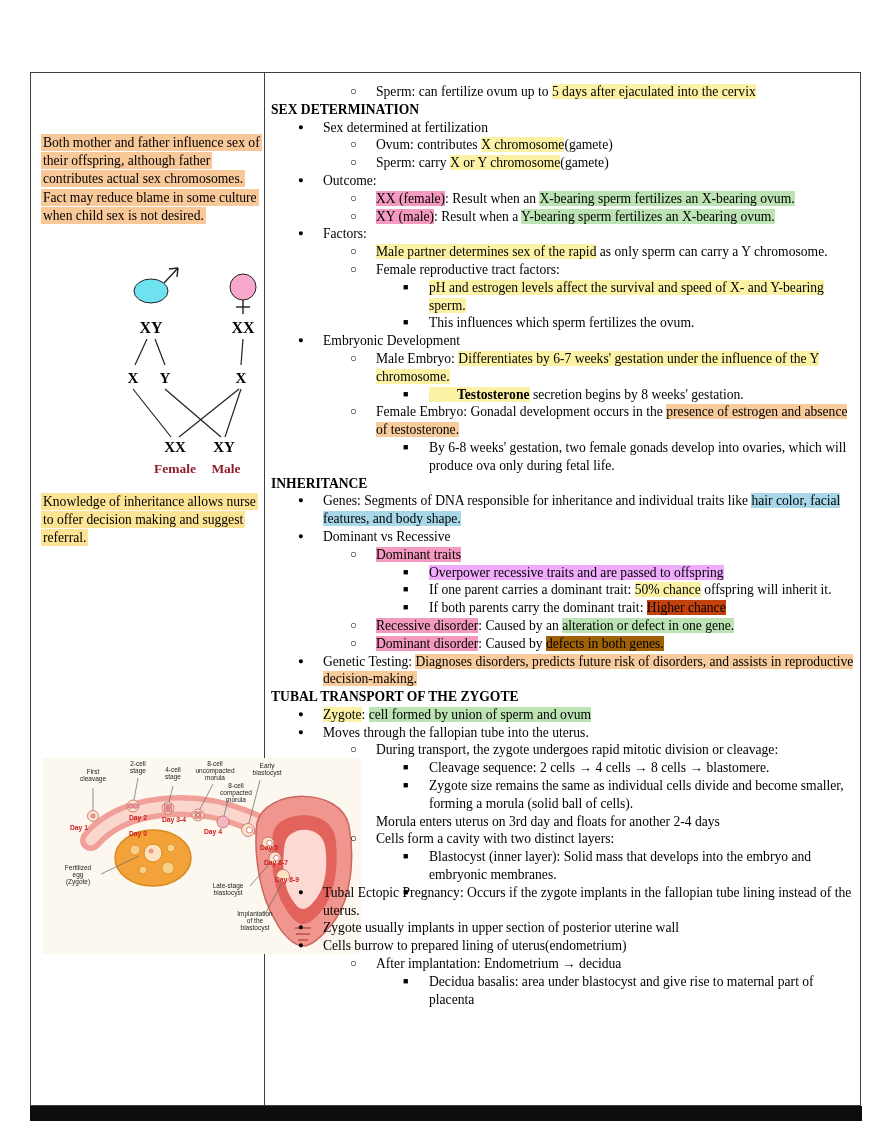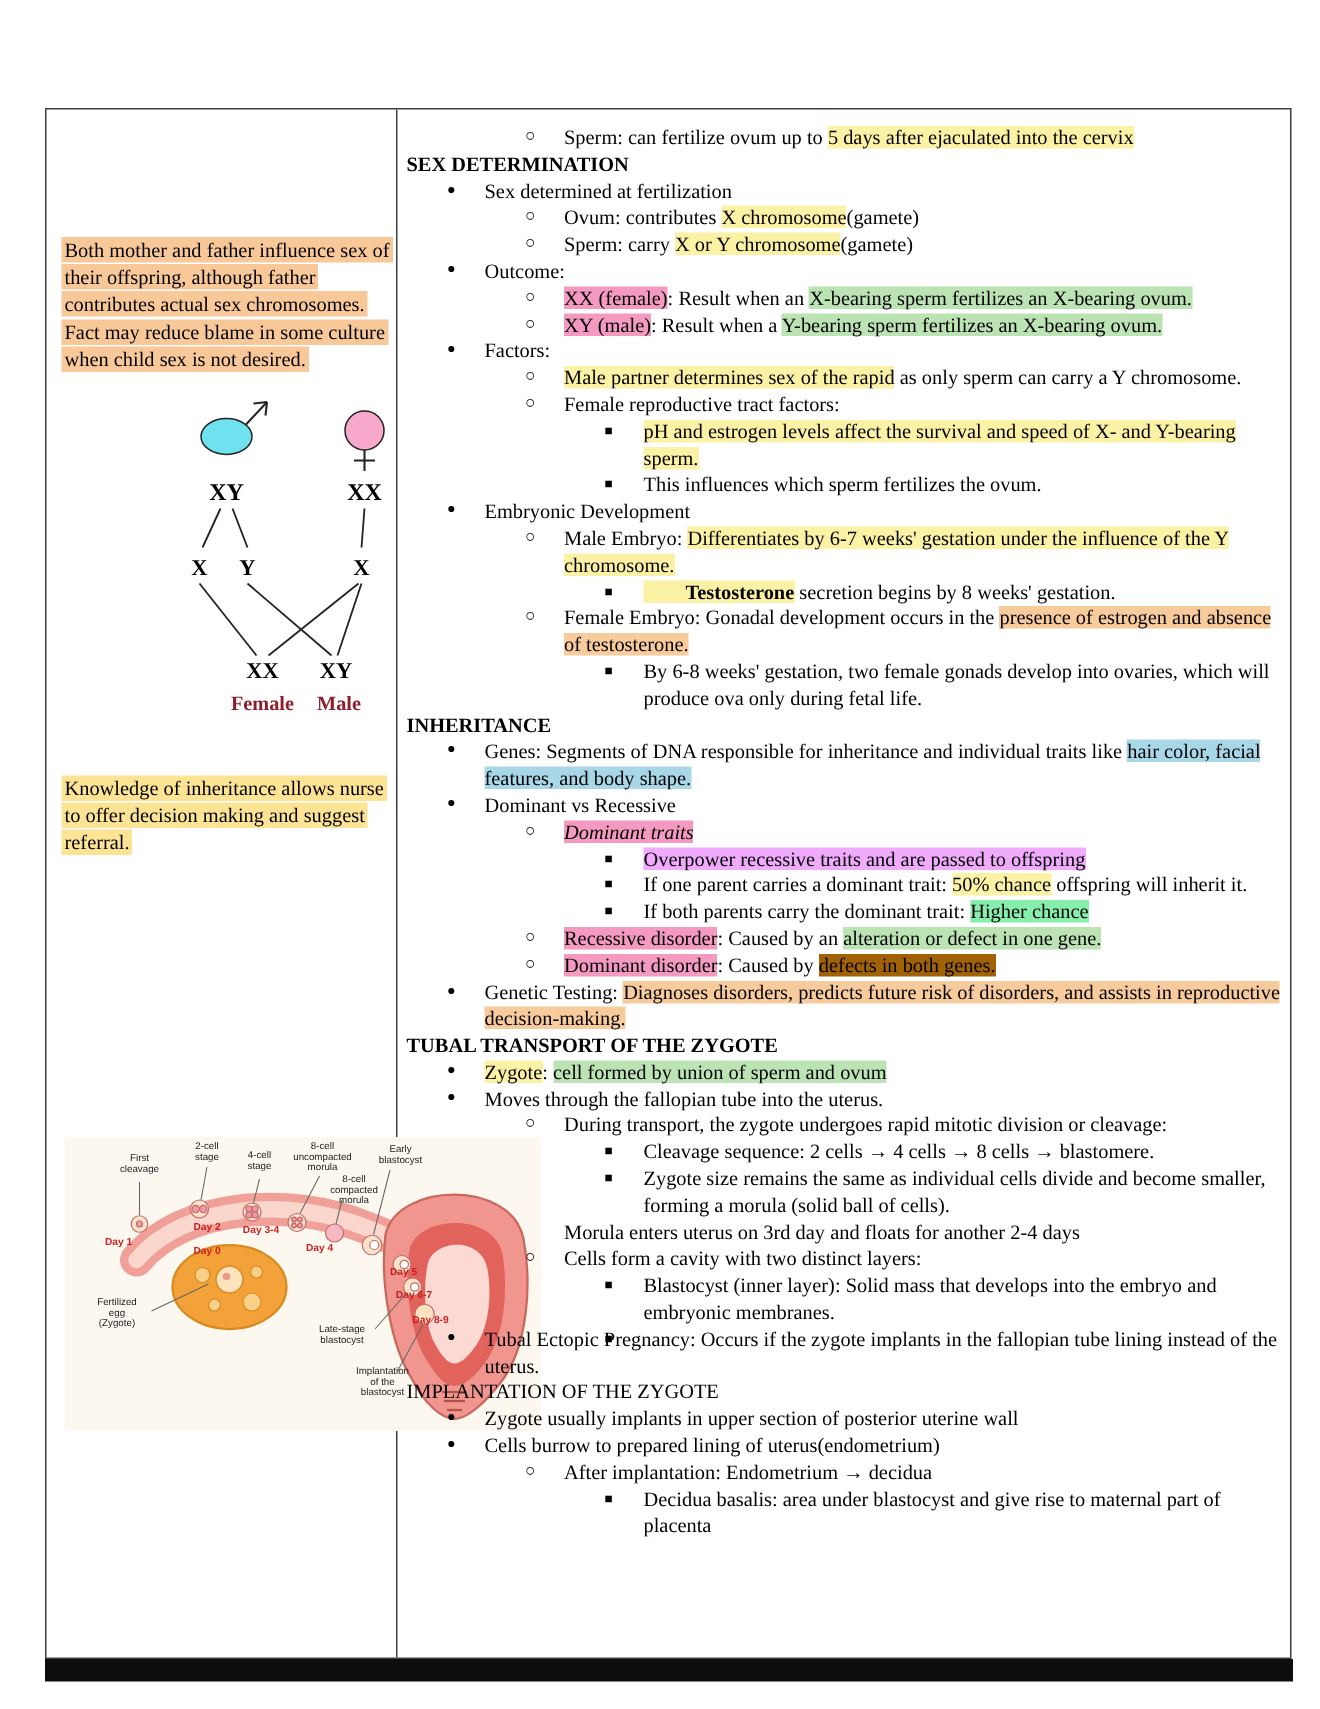--- a/index.html
+++ b/index.html
@@ -3,21 +3,21 @@
 <meta charset="utf-8">
 <style>
   html,body{margin:0;padding:0;}
   body{width:880px;height:1139px;background:#ffffff;font-family:"Liberation Serif",serif;color:#000;}
   .page{position:relative;width:880px;height:1139px;overflow:hidden;background:#fff;}
   .frame{position:absolute;left:30px;top:72px;width:831px;height:1034px;border:1px solid #3f3f3f;box-sizing:border-box;}
   .divider{position:absolute;left:233px;top:0;bottom:0;width:1px;background:#3f3f3f;}
   .bottom-bar{position:absolute;left:30px;top:1106px;width:832px;height:15px;background:#0d0d0d;}
 
   
-  .note{position:absolute;left:10px;width:222px;font-size:13.6px;line-height:1.34;margin-top:24px;}
+  .note{position:absolute;left:10px;width:222px;font-size:13.6px;line-height:1.34;}
   .note span{padding:1px 2px;box-decoration-break:clone;-webkit-box-decoration-break:clone;}
   .note1{top:61px;}
   .note2{top:420px;}
   .genetics-svg{position:absolute;left:80px;top:186px;}
   .implant-svg{position:absolute;left:12px;top:685px;}
 
   
   .content{position:absolute;left:240px;top:10px;width:584px;font-size:13.6px;line-height:17.8px;}
   .line{position:relative;}
   .header{font-weight:700;}
@@ -187,39 +187,38 @@
         <div class="line lvl3"><span class="bullet b3">■</span><span class="seg" style="background-color: rgb(252, 242, 165);">pH and estrogen levels affect the survival and speed of X- and Y-bearing sperm.</span></div>
         <div class="line lvl3"><span class="bullet b3">■</span><span class="seg">This influences which sperm fertilizes the ovum.</span></div>
         <div class="line lvl1"><span class="bullet b1">●</span><span class="seg">Embryonic Development</span></div>
         <div class="line lvl2"><span class="bullet b2">○</span><span class="seg">Male Embryo: </span><span class="seg" style="background-color: rgb(252, 242, 165);">Differentiates by 6-7 weeks' gestation under the influence of the Y chromosome.</span></div>
         <div class="line lvl3"><span class="bullet b3">■</span><span class="seg" style="background-color: rgb(252, 242, 165); font-weight: bold; padding-left: 28px;">Testosterone</span><span class="seg"> secretion begins by 8 weeks' gestation.</span></div>
         <div class="line lvl2"><span class="bullet b2">○</span><span class="seg">Female Embryo: Gonadal development occurs in the </span><span class="seg" style="background-color: rgb(248, 203, 157);">presence of estrogen and absence of testosterone.</span></div>
         <div class="line lvl3"><span class="bullet b3">■</span><span class="seg">By 6-8 weeks' gestation, two female gonads develop into ovaries, which will produce ova only during fetal life.</span></div>
         <div class="line header"><span class="seg">INHERITANCE</span></div>
         <div class="line lvl1"><span class="bullet b1">●</span><span class="seg">Genes: Segments of DNA responsible for inheritance and individual traits like </span><span class="seg" style="background-color: rgb(168, 215, 232);">hair color, facial features, and body shape.</span></div>
         <div class="line lvl1"><span class="bullet b1">●</span><span class="seg">Dominant vs Recessive</span></div>
-        <div class="line lvl2"><span class="bullet b2">○</span><span class="seg" style="background-color: rgb(244, 154, 193); font-style: italic;">Dominant traits</span></div>
+        <div class="line lvl2"><span class="bullet b2">○</span><span class="seg" style="background-color: rgb(244, 154, 193);">Dominant traits</span></div>
         <div class="line lvl3"><span class="bullet b3">■</span><span class="seg" style="background-color: #f0abfc;">Overpower recessive traits and are passed to offspring</span></div>
         <div class="line lvl3"><span class="bullet b3">■</span><span class="seg">If one parent carries a dominant trait: </span><span class="seg" style="background-color: rgb(252, 242, 165);">50% chance</span><span class="seg"> offspring will inherit it.</span></div>
-        <div class="line lvl3"><span class="bullet b3">■</span><span class="seg">If both parents carry the dominant trait: </span><span class="seg" style="background-color: #86efac; text-align: center;">Higher chance</span></div>
+        <div class="line lvl3"><span class="bullet b3">■</span><span class="seg">If both parents carry the dominant trait: </span><span class="seg" style="background-color: #c2410c; text-align: center;">Higher chance</span></div>
         <div class="line lvl2"><span class="bullet b2">○</span><span class="seg" style="background-color: rgb(244, 154, 193);">Recessive disorder</span><span class="seg">: Caused by an </span><span class="seg" style="background-color: rgb(188, 227, 180);">alteration or defect in one gene.</span></div>
         <div class="line lvl2"><span class="bullet b2">○</span><span class="seg" style="background-color: rgb(244, 154, 193);">Dominant disorder</span><span class="seg">: Caused by </span><span class="seg" style="background-color: #a16207; margin-top: 32px;">defects in both genes.</span></div>
         <div class="line lvl1"><span class="bullet b1">●</span><span class="seg">Genetic Testing: </span><span class="seg" style="background-color: rgb(248, 203, 157);">Diagnoses disorders, predicts future risk of disorders, and assists in reproductive decision-making.</span></div>
         <div class="line header"><span class="seg">TUBAL TRANSPORT OF THE ZYGOTE</span></div>
         <div class="line lvl1"><span class="bullet b1">●</span><span class="seg" style="background-color: rgb(252, 242, 165);">Zygote</span><span class="seg">: </span><span class="seg" style="background-color: rgb(188, 227, 180);">cell formed by union of sperm and ovum</span></div>
         <div class="line lvl1"><span class="bullet b1">●</span><span class="seg">Moves through the fallopian tube into the uterus.</span></div>
         <div class="line lvl2"><span class="bullet b2">○</span><span class="seg">During transport, the zygote undergoes rapid mitotic division or cleavage:</span></div>
         <div class="line lvl3"><span class="bullet b3">■</span><span class="seg">Cleavage sequence: 2 cells → 4 cells → 8 cells → blastomere.</span></div>
         <div class="line lvl3"><span class="bullet b3">■</span><span class="seg">Zygote size remains the same as individual cells divide and become smaller, forming a morula (solid ball of cells).</span></div>
         <div class="line lvl2"><span class="seg">Morula enters uterus on 3rd day and floats for another 2-4 days</span></div>
         <div class="line lvl2"><span class="bullet b2">○</span><span class="seg">Cells form a cavity with two distinct layers:</span></div>
         <div class="line lvl3"><span class="bullet b3">■</span><span class="seg">Blastocyst (inner layer): Solid mass that develops into the embryo and embryonic membranes.</span></div>
         <div class="line lvl3"><span class="bullet b3">■</span></div>
         <div class="line lvl1"><span class="bullet b1">●</span><span class="seg">Tubal Ectopic Pregnancy: Occurs if the zygote implants in the fallopian tube lining instead of the uterus.</span></div>
-        <div class="line header normal"><span class="seg">IMPLANTATION OF THE ZYGOTE</span></div>
         <div class="line lvl1"><span class="bullet b1">●</span><span class="seg">Zygote usually implants in upper section of posterior uterine wall</span></div>
         <div class="line lvl1"><span class="bullet b1">●</span><span class="seg">Cells burrow to prepared lining of uterus(endometrium)</span></div>
         <div class="line lvl2"><span class="bullet b2">○</span><span class="seg">After implantation: Endometrium → decidua</span></div>
         <div class="line lvl3"><span class="bullet b3">■</span><span class="seg">Decidua basalis: area under blastocyst and give rise to maternal part of placenta</span></div>
       </div>
   </div>
   <div class="bottom-bar"></div>
 </div>
 
 </body></html>

